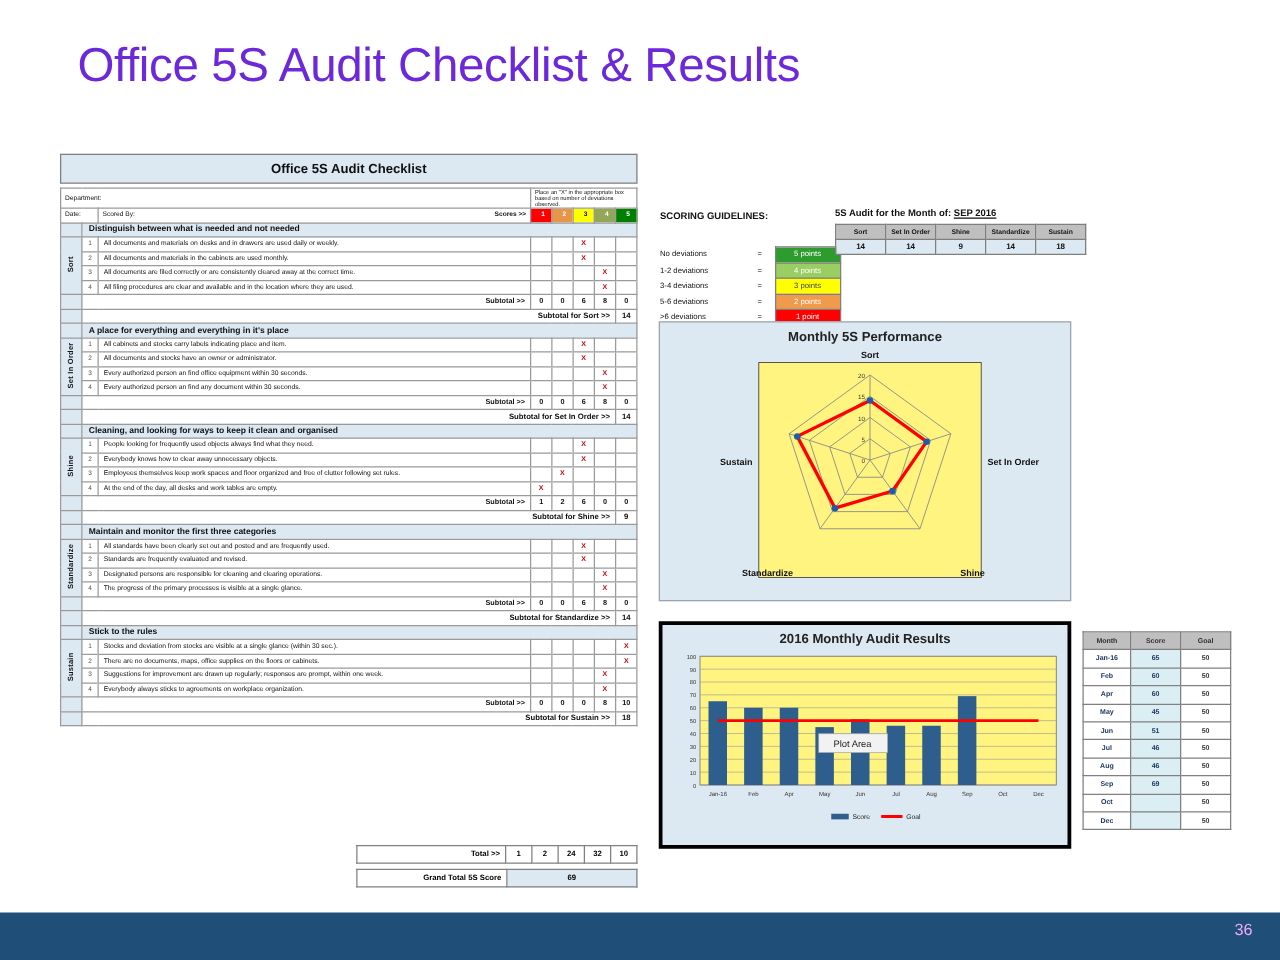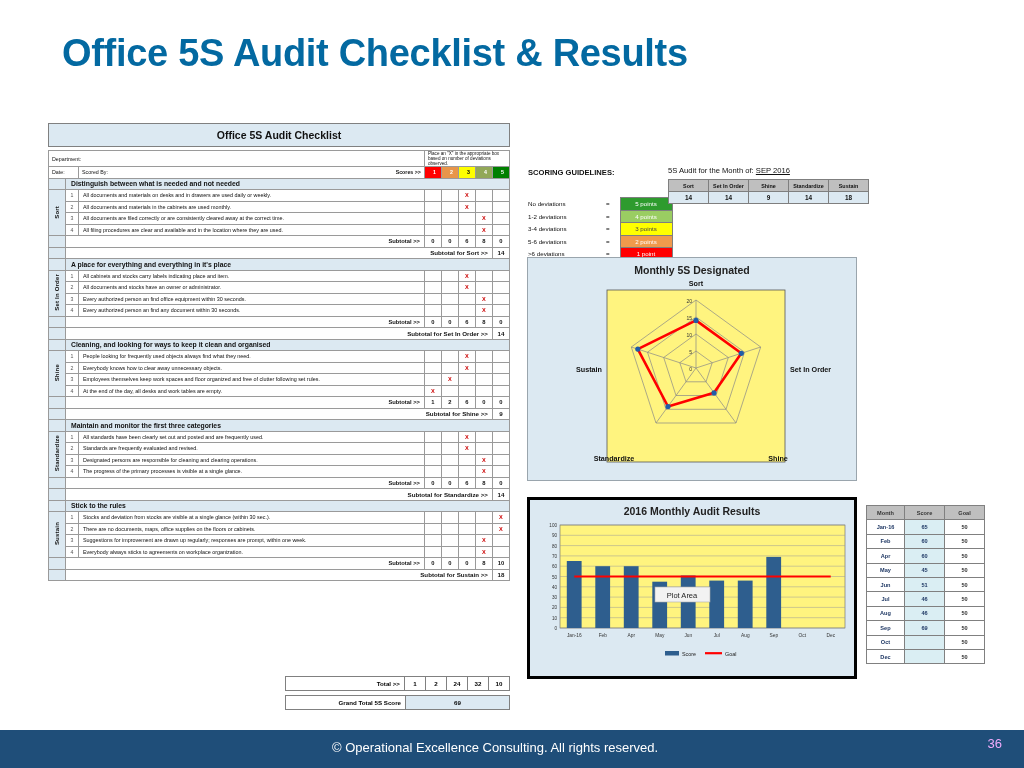--- a/index.html
+++ b/index.html
@@ -8,21 +8,21 @@
     width:1024px; height:768px;
     background:#ffffff;
     font-family:"Liberation Sans", sans-serif;
     position:relative;
     overflow:hidden;
   }
 
   
   .slide-title{
     position:absolute; left:62px; top:32px;
-    font-size:38px; font-weight:bold; color:#0369a1;
+    font-size:38px; font-weight:normal; color:#6d28d9;
     letter-spacing:-0.3px;
     font-family:"Liberation Sans", sans-serif;
   }
 
   
   .footer-bar{
     position:absolute; left:0; bottom:0; width:1024px; height:38px;
     background:#1F4E79;
   }
   .footer-text{
@@ -98,21 +98,21 @@
   table.sg td{ font-size:6.2px; padding:0 0 0 0; height:12.5px; vertical-align:middle;}
   .sg-txt{ width:68px; color:#111;}
   .sg-eq{ width:24px; text-align:center;}
   .sg-pt{ width:52px; text-align:center; color:#ffffff; font-weight:normal;
           border:1px solid #7f7f7f; font-size:6px;}
   .pt5{background:#2E9B2E;} .pt4{background:#9ACD62;} .pt3{background:#FFFF00;color:#444 !important;}
   .pt2{background:#F09A4C;} .pt1{background:#FF0000;}
 
   
   .monthaudit{ position:absolute; left:668px; top:166px; }
-  .ma-title{ font-size:7.6px; font-weight:normal; color:#111; margin-bottom:4px;}
+  .ma-title{ font-size:7.6px; font-weight:bold; color:#111; margin-bottom:4px;}
   .ma-title u{ text-decoration:underline; }
   table.ma{ border-collapse:collapse; table-layout:fixed;}
   table.ma td{ border:1px solid #7f7f7f; height:12px; width:40px; text-align:center;
                font-size:5.6px; font-weight:bold; color:#111;}
   table.ma td.ma-h{ background:#BFBFBF; font-size:5.4px;}
   table.ma td.ma-v{ background:#DCE9F2; font-size:6.4px;}
 
   
   .radar-box{
     position:absolute; left:527px; top:257px; width:330px; height:224px;
@@ -538,21 +538,21 @@
           <td class="ma-v">14</td>
           <td class="ma-v">9</td>
           <td class="ma-v">14</td>
           <td class="ma-v">18</td>
         </tr>
       </tbody>
     </table>
 </div>
 
 <div class="radar-box">
-  <div class="radar-title">Monthly 5S Designated</div>
+  <div class="radar-title">Monthly 5S Performance</div>
   <svg id="radar-svg" width="330" height="196" viewBox="0 0 330 196">
       <rect x="79" y="14" width="178" height="172" fill="#FFF47F" stroke="#555" stroke-width="0.8"></rect>
       <polygon points="168.0,75.0 184.2,86.7 178.0,105.8 158.0,105.8 151.8,86.7" fill="none" stroke="#888" stroke-width="0.7"></polygon>
       <polygon points="168.0,58.0 200.3,81.5 188.0,119.5 148.0,119.5 135.7,81.5" fill="none" stroke="#888" stroke-width="0.7"></polygon>
       <polygon points="168.0,41.0 216.5,76.2 198.0,133.3 138.0,133.3 119.5,76.2" fill="none" stroke="#888" stroke-width="0.7"></polygon>
       <polygon points="168.0,24.0 232.7,71.0 208.0,147.0 128.0,147.0 103.3,71.0" fill="none" stroke="#888" stroke-width="0.7"></polygon>
       <line x1="168" y1="92" x2="168.0" y2="24.0" stroke="#888" stroke-width="0.7"></line>
       <line x1="168" y1="92" x2="232.7" y2="71.0" stroke="#888" stroke-width="0.7"></line>
       <line x1="168" y1="92" x2="208.0" y2="147.0" stroke="#888" stroke-width="0.7"></line>
       <line x1="168" y1="92" x2="128.0" y2="147.0" stroke="#888" stroke-width="0.7"></line>
@@ -686,15 +686,14 @@
         <tr>
           <td class="mt-m">Dec</td>
           <td class="mt-s"></td>
           <td class="mt-g">50</td>
         </tr>
       </tbody>
     </table>
 </div>
 
 <div class="footer-bar">
-  <div class="footer-text">© Operational Excellence Consulting.  All rights reserved.</div>
   <div class="footer-page">36</div>
 </div>
 
 </body></html>

